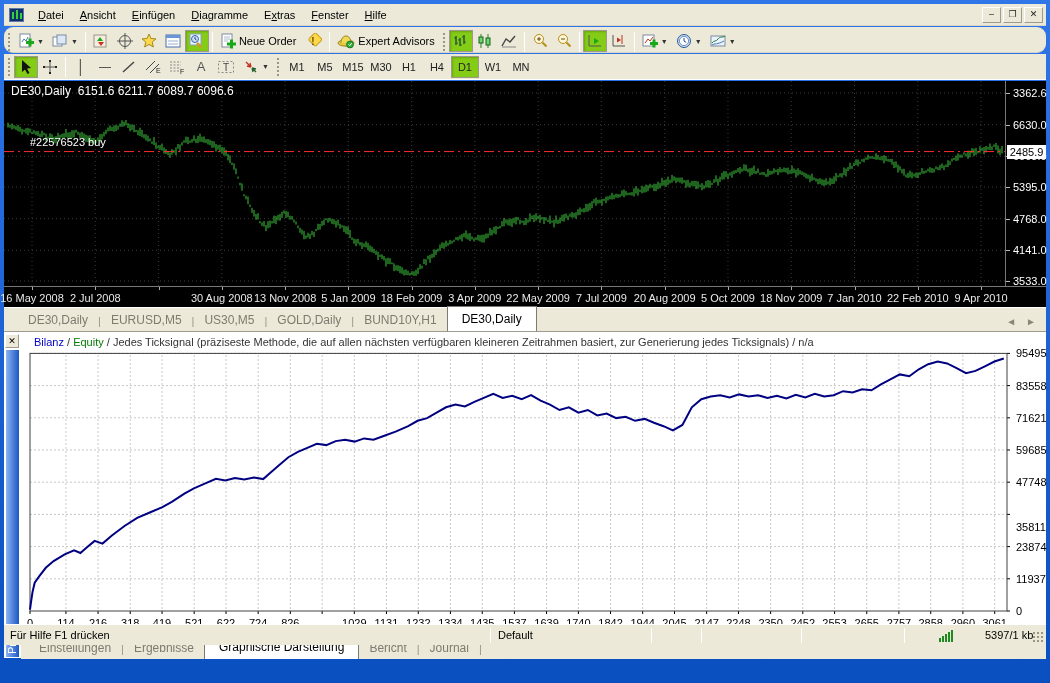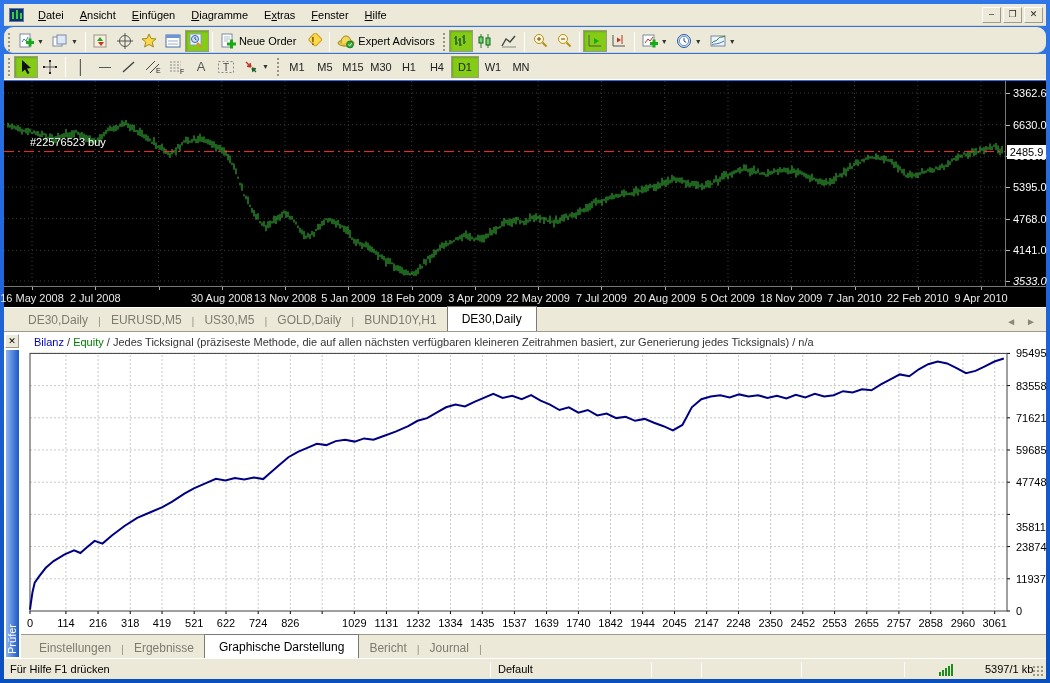--- a/index.html
+++ b/index.html
@@ -57,21 +57,21 @@
   #legend{position:absolute;left:30px;top:4px;white-space:nowrap;font-size:11px;color:#333;}
   #legend .bal{color:#0000c8;} #legend .eq{color:#007a00;}
   #tester-svg{position:absolute;left:17px;top:0;}
   .ylab{position:absolute;left:1012px;font-size:11px;color:#000;}
   .xlab{position:absolute;top:285px;transform:translateX(-50%);font-size:11px;color:#000;}
   #tester-tabs{position:absolute;left:17px;top:302px;width:1025px;height:25px;background:#ece9d8;border-top:1px solid #9d9a8e;
                display:flex;align-items:flex-end;padding-left:8px;}
   .stab{padding:4px 10px;color:#7e7b6f;font-size:12px;white-space:nowrap;}
   .stab.active{background:#fff;border:1px solid #7c7a74;border-bottom:none;color:#000;padding:5px 14px;}
   
-  #statusbar{top:658px;height:21px;border-top:1px solid #fff;}
+  #statusbar{top:624px;height:21px;border-top:1px solid #fff;}
   .scell{position:absolute;top:0;height:20px;display:flex;align-items:center;padding-left:6px;font-size:11px;}
   .sdiv{position:absolute;top:3px;width:1px;height:15px;background:#b8b4a4;border-right:1px solid #fff;}
   #conn-icon{position:absolute;left:935px;top:5px;display:flex;align-items:flex-end;gap:1px;height:12px;}
   #conn-icon i{width:2px;background:#1f8a1f;}
   #grip-corner{position:absolute;right:2px;bottom:2px;width:13px;height:13px;
      background-image:radial-gradient(#9a9684 40%,transparent 42%);background-size:4px 4px;background-position:bottom right;}
 </style>
 </head>
 <body>
 
@@ -839,30 +839,34 @@
         <line x1="984" y1="65.93246336042895" x2="984" y2="68.69499502138008" stroke="#3cc63c" stroke-width="1"></line>
         <line x1="986" y1="62.47008531885706" x2="986" y2="68.98274680961171" stroke="#3cc63c" stroke-width="1"></line>
         <line x1="988" y1="65.25294455156452" x2="988" y2="69.23818895916833" stroke="#3cc63c" stroke-width="1"></line>
         <line x1="990" y1="63.4709432802596" x2="990" y2="65.97626191845721" stroke="#3cc63c" stroke-width="1"></line>
         <line x1="992" y1="62.003464704746854" x2="992" y2="68.91055038229172" stroke="#3cc63c" stroke-width="1"></line>
         <line x1="994" y1="64.41607646576125" x2="994" y2="72.4329052489968" stroke="#3cc63c" stroke-width="1"></line>
         <line x1="996" y1="67.65050756073845" x2="996" y2="74.2845051536806" stroke="#3cc63c" stroke-width="1"></line>
         <line x1="998" y1="65.01615564290974" x2="998" y2="72.48647168492161" stroke="#3cc63c" stroke-width="1"></line>
         <line x1="0" y1="70.58088077336195" x2="1001" y2="70.58088077336195" stroke="#ff2d2d" stroke-width="1" stroke-dasharray="10,4,2,4"></line>
       </svg>
+    <div id="chart-title">
+      <span>DE30,Daily</span>&nbsp;
+      <span>6151.6 6211.7 6089.7 6096.6</span>
+    </div>
     <div id="order-label">#22576523 buy</div>
     <div id="price-axis">
       <div id="price-ticks">
           <div class="ptick" style="top: 6px;">3362.6</div>
           <div class="ptick" style="top: 37.6531px;">6630.0</div>
           <div class="ptick" style="top: 69.3061px;">6003.0</div>
           <div class="ptick" style="top: 100px;">5395.0</div>
           <div class="ptick" style="top: 131.653px;">4768.0</div>
           <div class="ptick" style="top: 163.306px;">4141.0</div>
-          <div class="ptick" style="top: 194px; font-style: italic;">3533.0</div>
+          <div class="ptick" style="top: 194px;">3533.0</div>
         </div>
       <div id="price-box" style="top: 63.5809px;">2485.9</div>
     </div>
     <div id="time-axis">
         <div class="tmark" style="left: 28px;"></div>
         <div class="ttick" style="left: 28px;">16 May 2008</div>
         <div class="tmark" style="left: 91.27px;"></div>
         <div class="ttick" style="left: 91.27px;">2 Jul 2008</div>
         <div class="tmark" style="left: 154.54px;"></div>
         <div class="ttick" style="left: 154.54px; margin-top: 36px;">15 Aug 2008</div>

